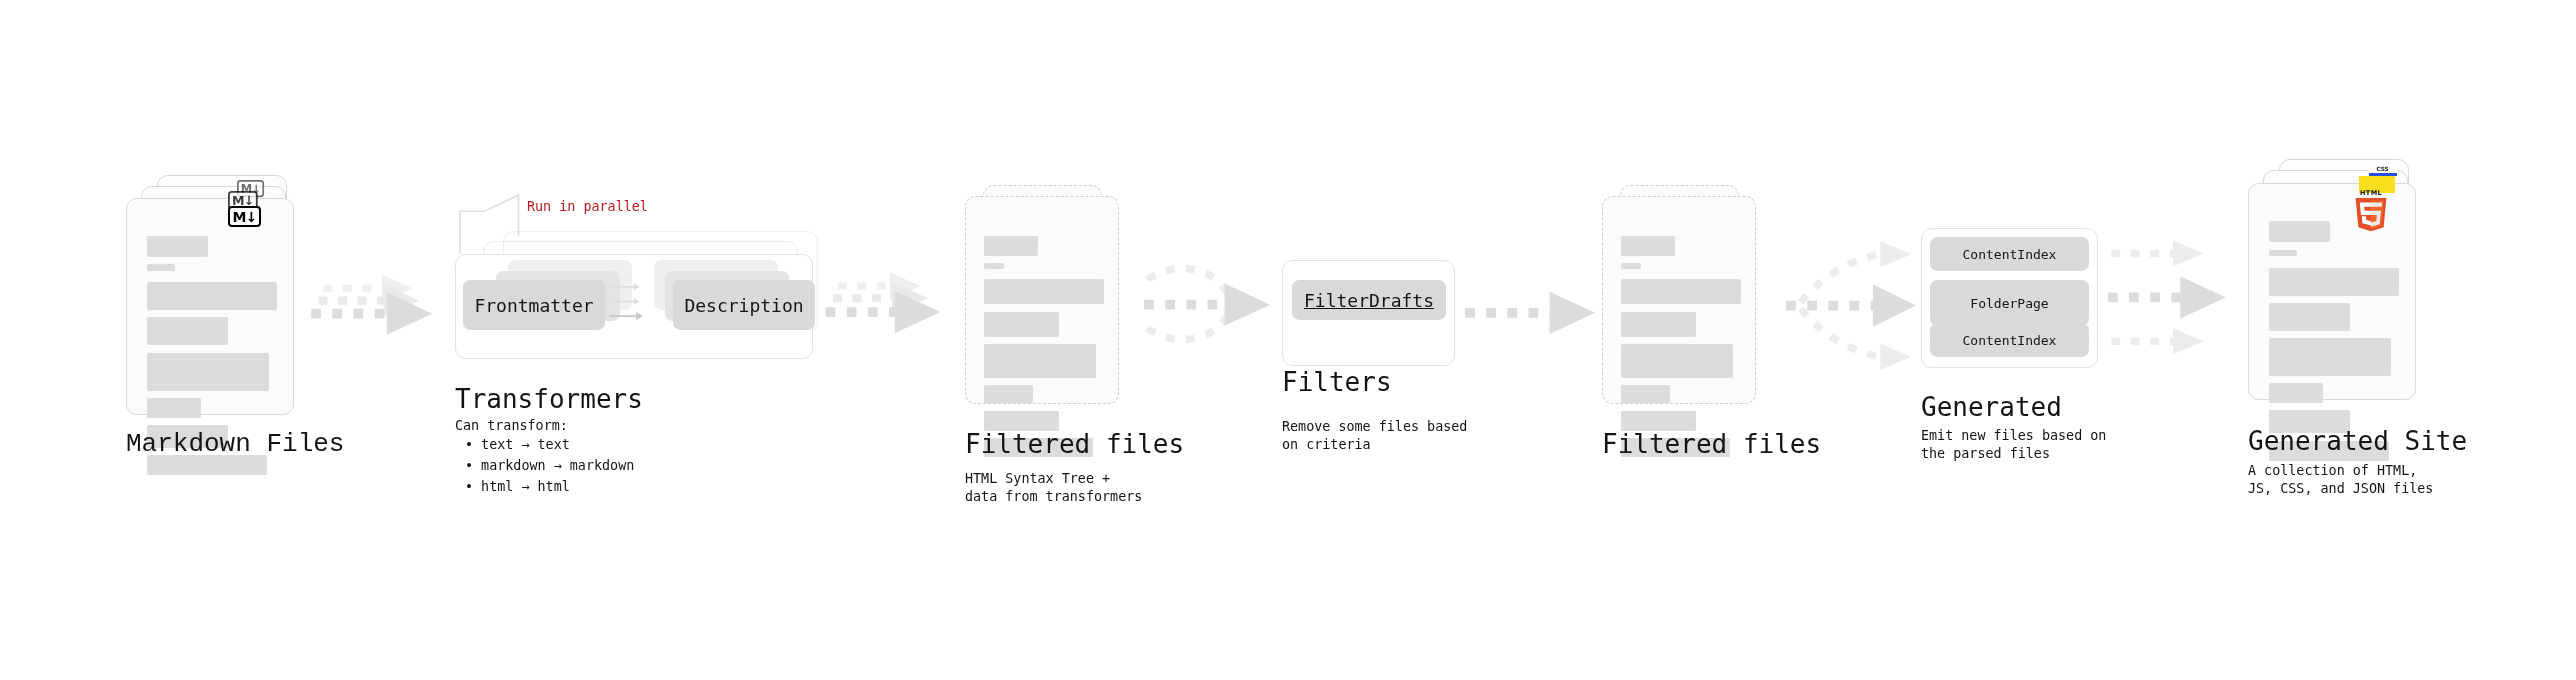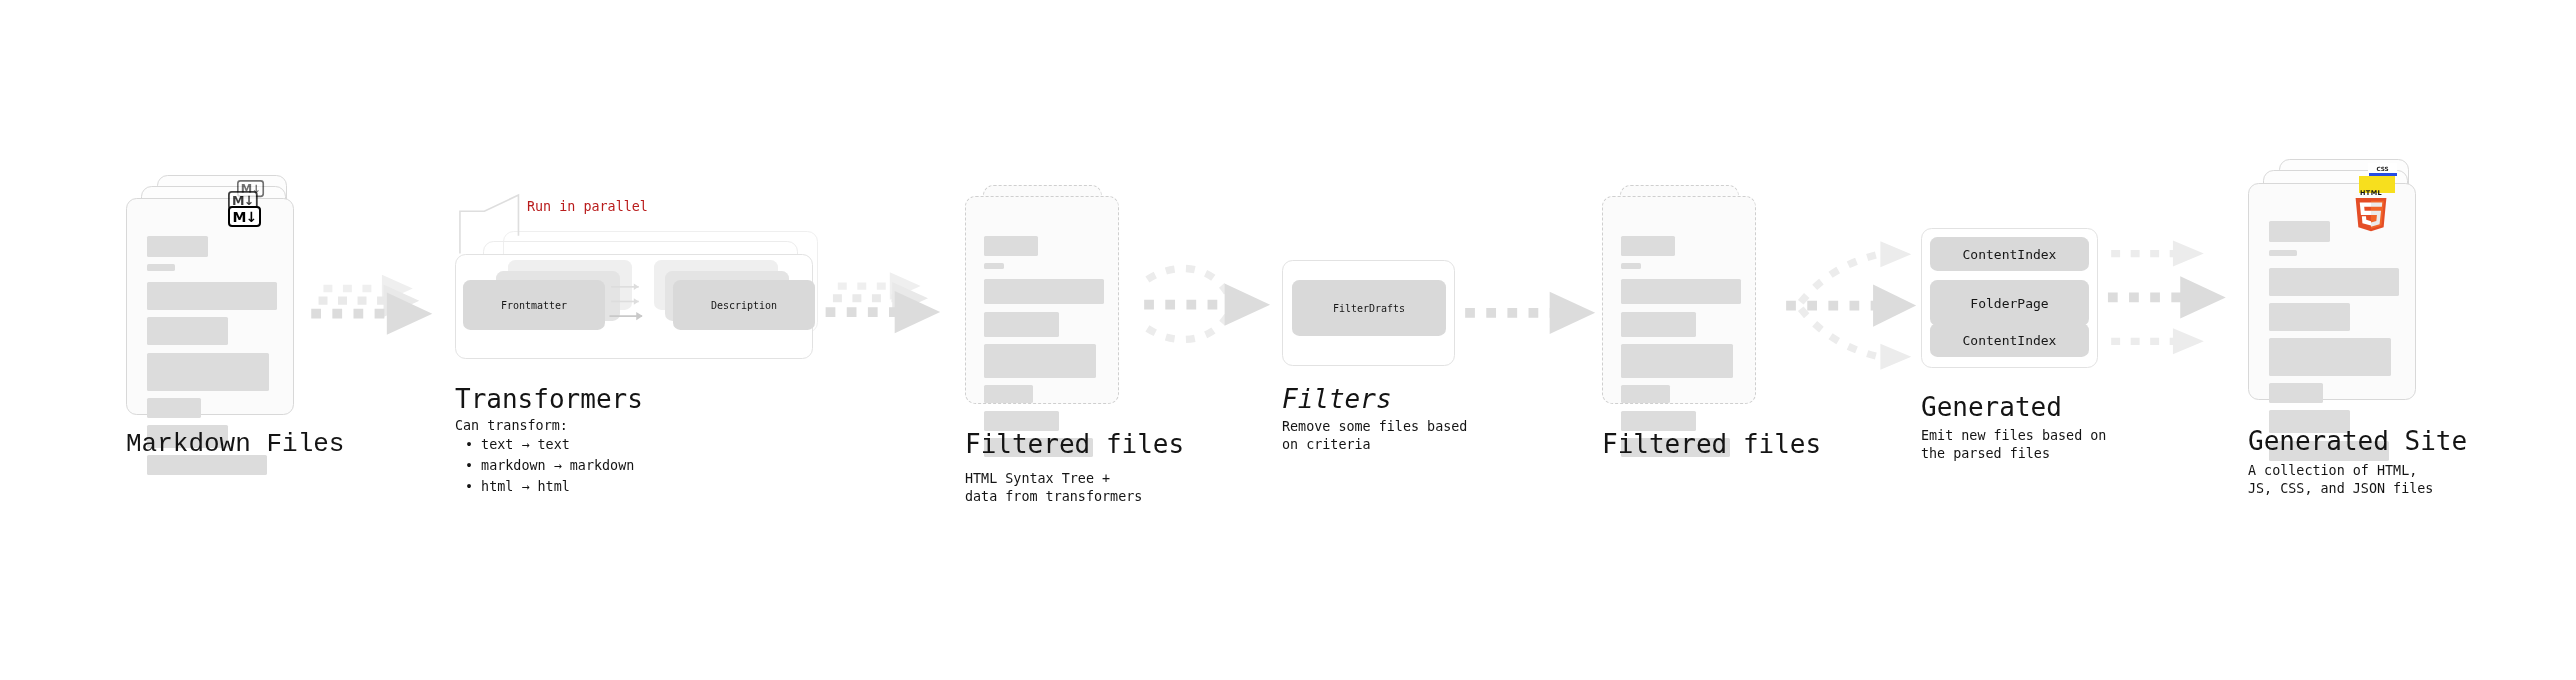--- a/index.html
+++ b/index.html
@@ -89,21 +89,21 @@
   }
   .panel.ghost2 { border-color:#efefef; background:transparent; }
   .panel.ghost1 { border-color:#ececec; background:transparent; }
 
   .chip {
     position:absolute;
     background:#d9d9d9;
     border-radius:7.3px;
     display:flex; align-items:center; justify-content:center;
     font-family:"DejaVu Sans Mono", monospace;
-    font-size:10px;
+    font-size:18px;
     color:#161616;
     white-space:nowrap;
   }
   .chip.ghost-a { background:#e4e4e4; }
   .chip.ghost-b { background:#efefef; }
 
   
   .svglayer { position:absolute; left:0; top:0; width:2576px; height:681px; pointer-events:none; }
 
   .annot {
@@ -184,22 +184,22 @@
         <div class="bar" style="width:75px;height:20.3px;"></div>
         <div class="bar" style="width:109px;height:18.7px;"></div>
       </div>
     </div>
   </div>
   <div class="stage-title" style="left:965px; top:429px;">Filtered files</div>
   <div class="stage-desc" style="left:965px; top:470px;">HTML Syntax Tree +
 data from transformers</div>
 
   <div class="panel" style="left:1282px; top:260px; width:173px; height:106px;"></div>
-  <div class="chip" style="left:1292px; top:280px; width:154px; height:56px;">FilterDrafts</div>
-  <div class="stage-title" style="left:1282px; top:384px;font-style:italic;">Filters</div>
+  <div class="chip" style="left:1292px; top:280px; width:154px; height:40px;text-decoration:underline;">FilterDrafts</div>
+  <div class="stage-title" style="left:1282px; top:367px;">Filters</div>
   <div class="stage-desc" style="left:1282px; top:418px;">Remove some files based
 on criteria</div>
 
   <div class="stack" style="left:1602px; top:185px; width:175px; height:240px;">
     <div class="sheet dashed" style="left:18px; top:0px; width:119px; height:46px;"></div>
     <div class="sheet dashed" style="left:0px; top:11.4px; width:154px; height:208px;">
       <div class="bars" style="top:39px;left:18px;">
         <div class="bar" style="width:54px;height:19.5px;"></div>
         <div class="bar" style="width:19.5px;height:5.7px;margin-bottom:10.6px;"></div>
         <div class="bar" style="width:120px;height:25px;"></div>

